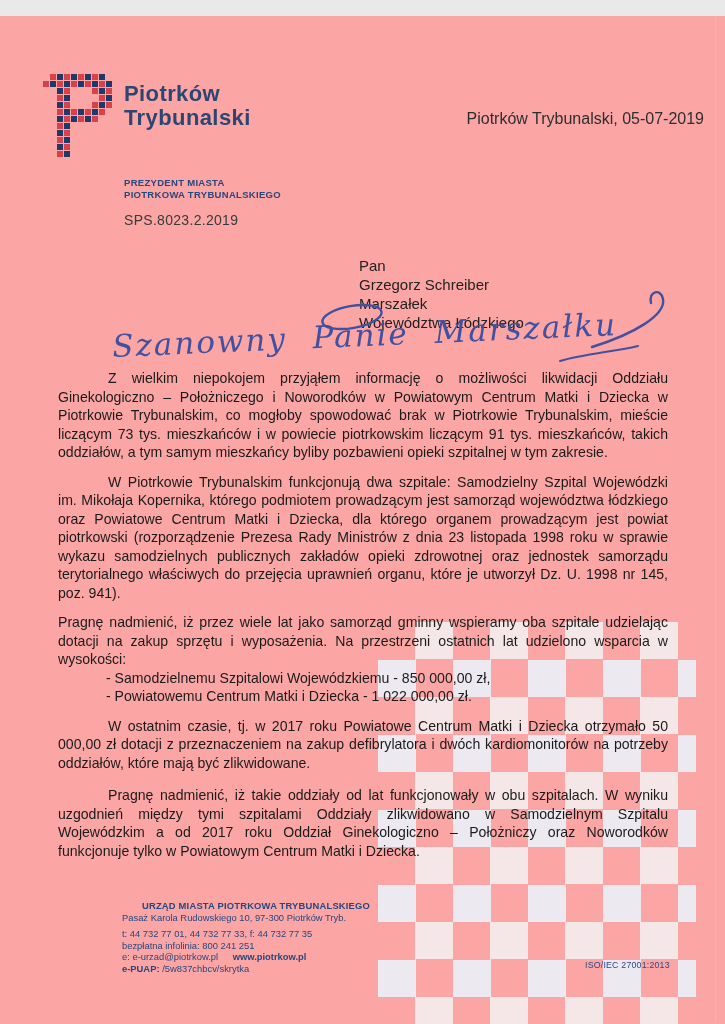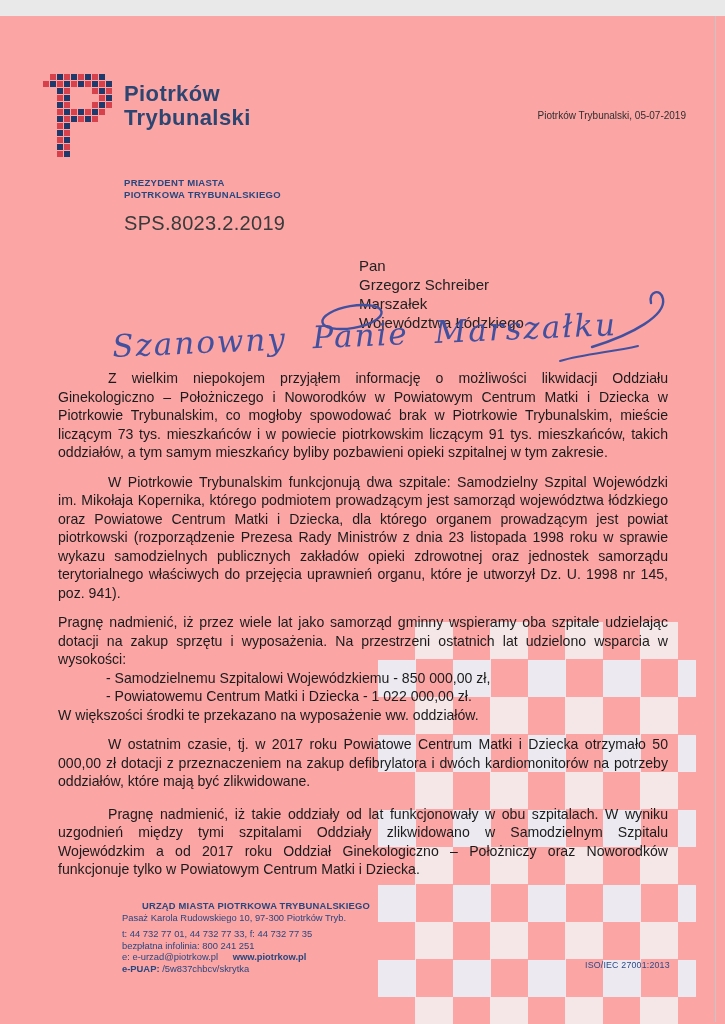--- a/index.html
+++ b/index.html
@@ -22,30 +22,30 @@
   .logo-grid{
     position:absolute;left:42px;top:57px;z-index:2;
     display:grid;grid-template-columns:repeat(10,7px);grid-auto-rows:7px;
   }
   .logo-grid .cell{width:6px;height:6px;margin:0.5px;}
   .wordmark{
     position:absolute;left:124px;top:66px;z-index:2;
     font-size:22px;line-height:23.5px;font-weight:bold;color:#2c4671;letter-spacing:0.4px;
   }
   .date-line{
-    position:absolute;right:39px;top:94px;z-index:2;
-    font-size:10px;color:#2e2e2e;white-space:nowrap;
+    position:absolute;right:21px;top:94px;z-index:2;
+    font-size:16px;color:#2e2e2e;white-space:nowrap;
   }
   .sender{
     position:absolute;left:124px;top:161px;z-index:2;
     font-size:9.5px;line-height:12px;font-weight:bold;color:#27477f;letter-spacing:0.3px;
   }
   .refno{
     position:absolute;left:124px;top:196px;z-index:2;
-    font-size:20px;color:#3a3a3a;letter-spacing:0.3px;
+    font-size:14px;color:#3a3a3a;letter-spacing:0.3px;
   }
   .recipient{
     position:absolute;left:359px;top:240px;z-index:2;
     font-size:15px;line-height:19px;color:#222;
   }
   .greeting{
     position:absolute;left:112px;top:301px;z-index:2;white-space:nowrap;
     font-family:"DejaVu Serif",serif;font-style:italic;
     font-size:31px;color:#42519f;letter-spacing:2px;word-spacing:14px;
     transform:rotate(-2.5deg);
@@ -231,21 +231,20 @@
     <path d="M 592 331 C 634 318, 666 299, 663 283 C 661 272, 648 275, 651 287" fill="none" stroke="#42519f" stroke-width="2.4" stroke-linecap="round"></path>
     <path d="M 560 345 C 585 338, 612 336, 638 330" fill="none" stroke="#42519f" stroke-width="2" stroke-linecap="round"></path>
   </svg>
 
   <div class="body-text">
     <p class="indent">Z wielkim niepokojem przyjąłem informację o możliwości likwidacji Oddziału Ginekologiczno – Położniczego i Noworodków w Powiatowym Centrum Matki i Dziecka w Piotrkowie Trybunalskim, co mogłoby spowodować brak w Piotrkowie Trybunalskim, mieście liczącym 73 tys. mieszkańców i w powiecie piotrkowskim liczącym 91 tys. mieszkańców, takich oddziałów, a tym samym mieszkańcy byliby pozbawieni opieki szpitalnej w tym zakresie.</p>
     <p class="indent mt">W Piotrkowie Trybunalskim funkcjonują dwa szpitale: Samodzielny Szpital Wojewódzki im. Mikołaja Kopernika, którego podmiotem prowadzącym jest samorząd województwa łódzkiego oraz Powiatowe Centrum Matki i Dziecka, dla którego organem prowadzącym jest powiat piotrkowski (rozporządzenie Prezesa Rady Ministrów z dnia 23 listopada 1998 roku w sprawie wykazu samodzielnych publicznych zakładów opieki zdrowotnej oraz jednostek samorządu terytorialnego właściwych do przejęcia uprawnień organu, które je utworzył Dz. U. 1998 nr 145, poz. 941).</p>
     <p class="mt">Pragnę nadmienić, iż przez wiele lat jako samorząd gminny wspieramy oba szpitale udzielając dotacji na zakup sprzętu i wyposażenia. Na przestrzeni ostatnich lat udzielono wsparcia w wysokości:</p>
     <p class="list">- Samodzielnemu Szpitalowi Wojewódzkiemu - 850 000,00 zł,</p>
     <p class="list">- Powiatowemu Centrum Matki i Dziecka - 1 022 000,00 zł.</p>
-    <p>W większości środki te przekazano na wyposażenie ww. oddziałów.</p>
     <p class="indent mt">W ostatnim czasie, tj. w 2017 roku Powiatowe Centrum Matki i Dziecka otrzymało 50 000,00 zł dotacji z przeznaczeniem na zakup defibrylatora i dwóch kardiomonitorów na potrzeby oddziałów, które mają być zlikwidowane.</p>
     <p class="indent mt2">Pragnę nadmienić, iż takie oddziały od lat funkcjonowały w obu szpitalach. W wyniku uzgodnień między tymi szpitalami Oddziały zlikwidowano w Samodzielnym Szpitalu Wojewódzkim a od 2017 roku Oddział Ginekologiczno – Położniczy oraz Noworodków funkcjonuje tylko w Powiatowym Centrum Matki i Dziecka.</p>
   </div>
 
   <div class="footer">
     <div class="org">URZĄD MIASTA PIOTRKOWA TRYBUNALSKIEGO</div>
     <div>Pasaż Karola Rudowskiego 10, 97-300 Piotrków Tryb.</div>
     <div class="gap">t: 44 732 77 01, 44 732 77 33, f: 44 732 77 35</div>
     <div>bezpłatna infolinia: 800 241 251</div>
     <div>

